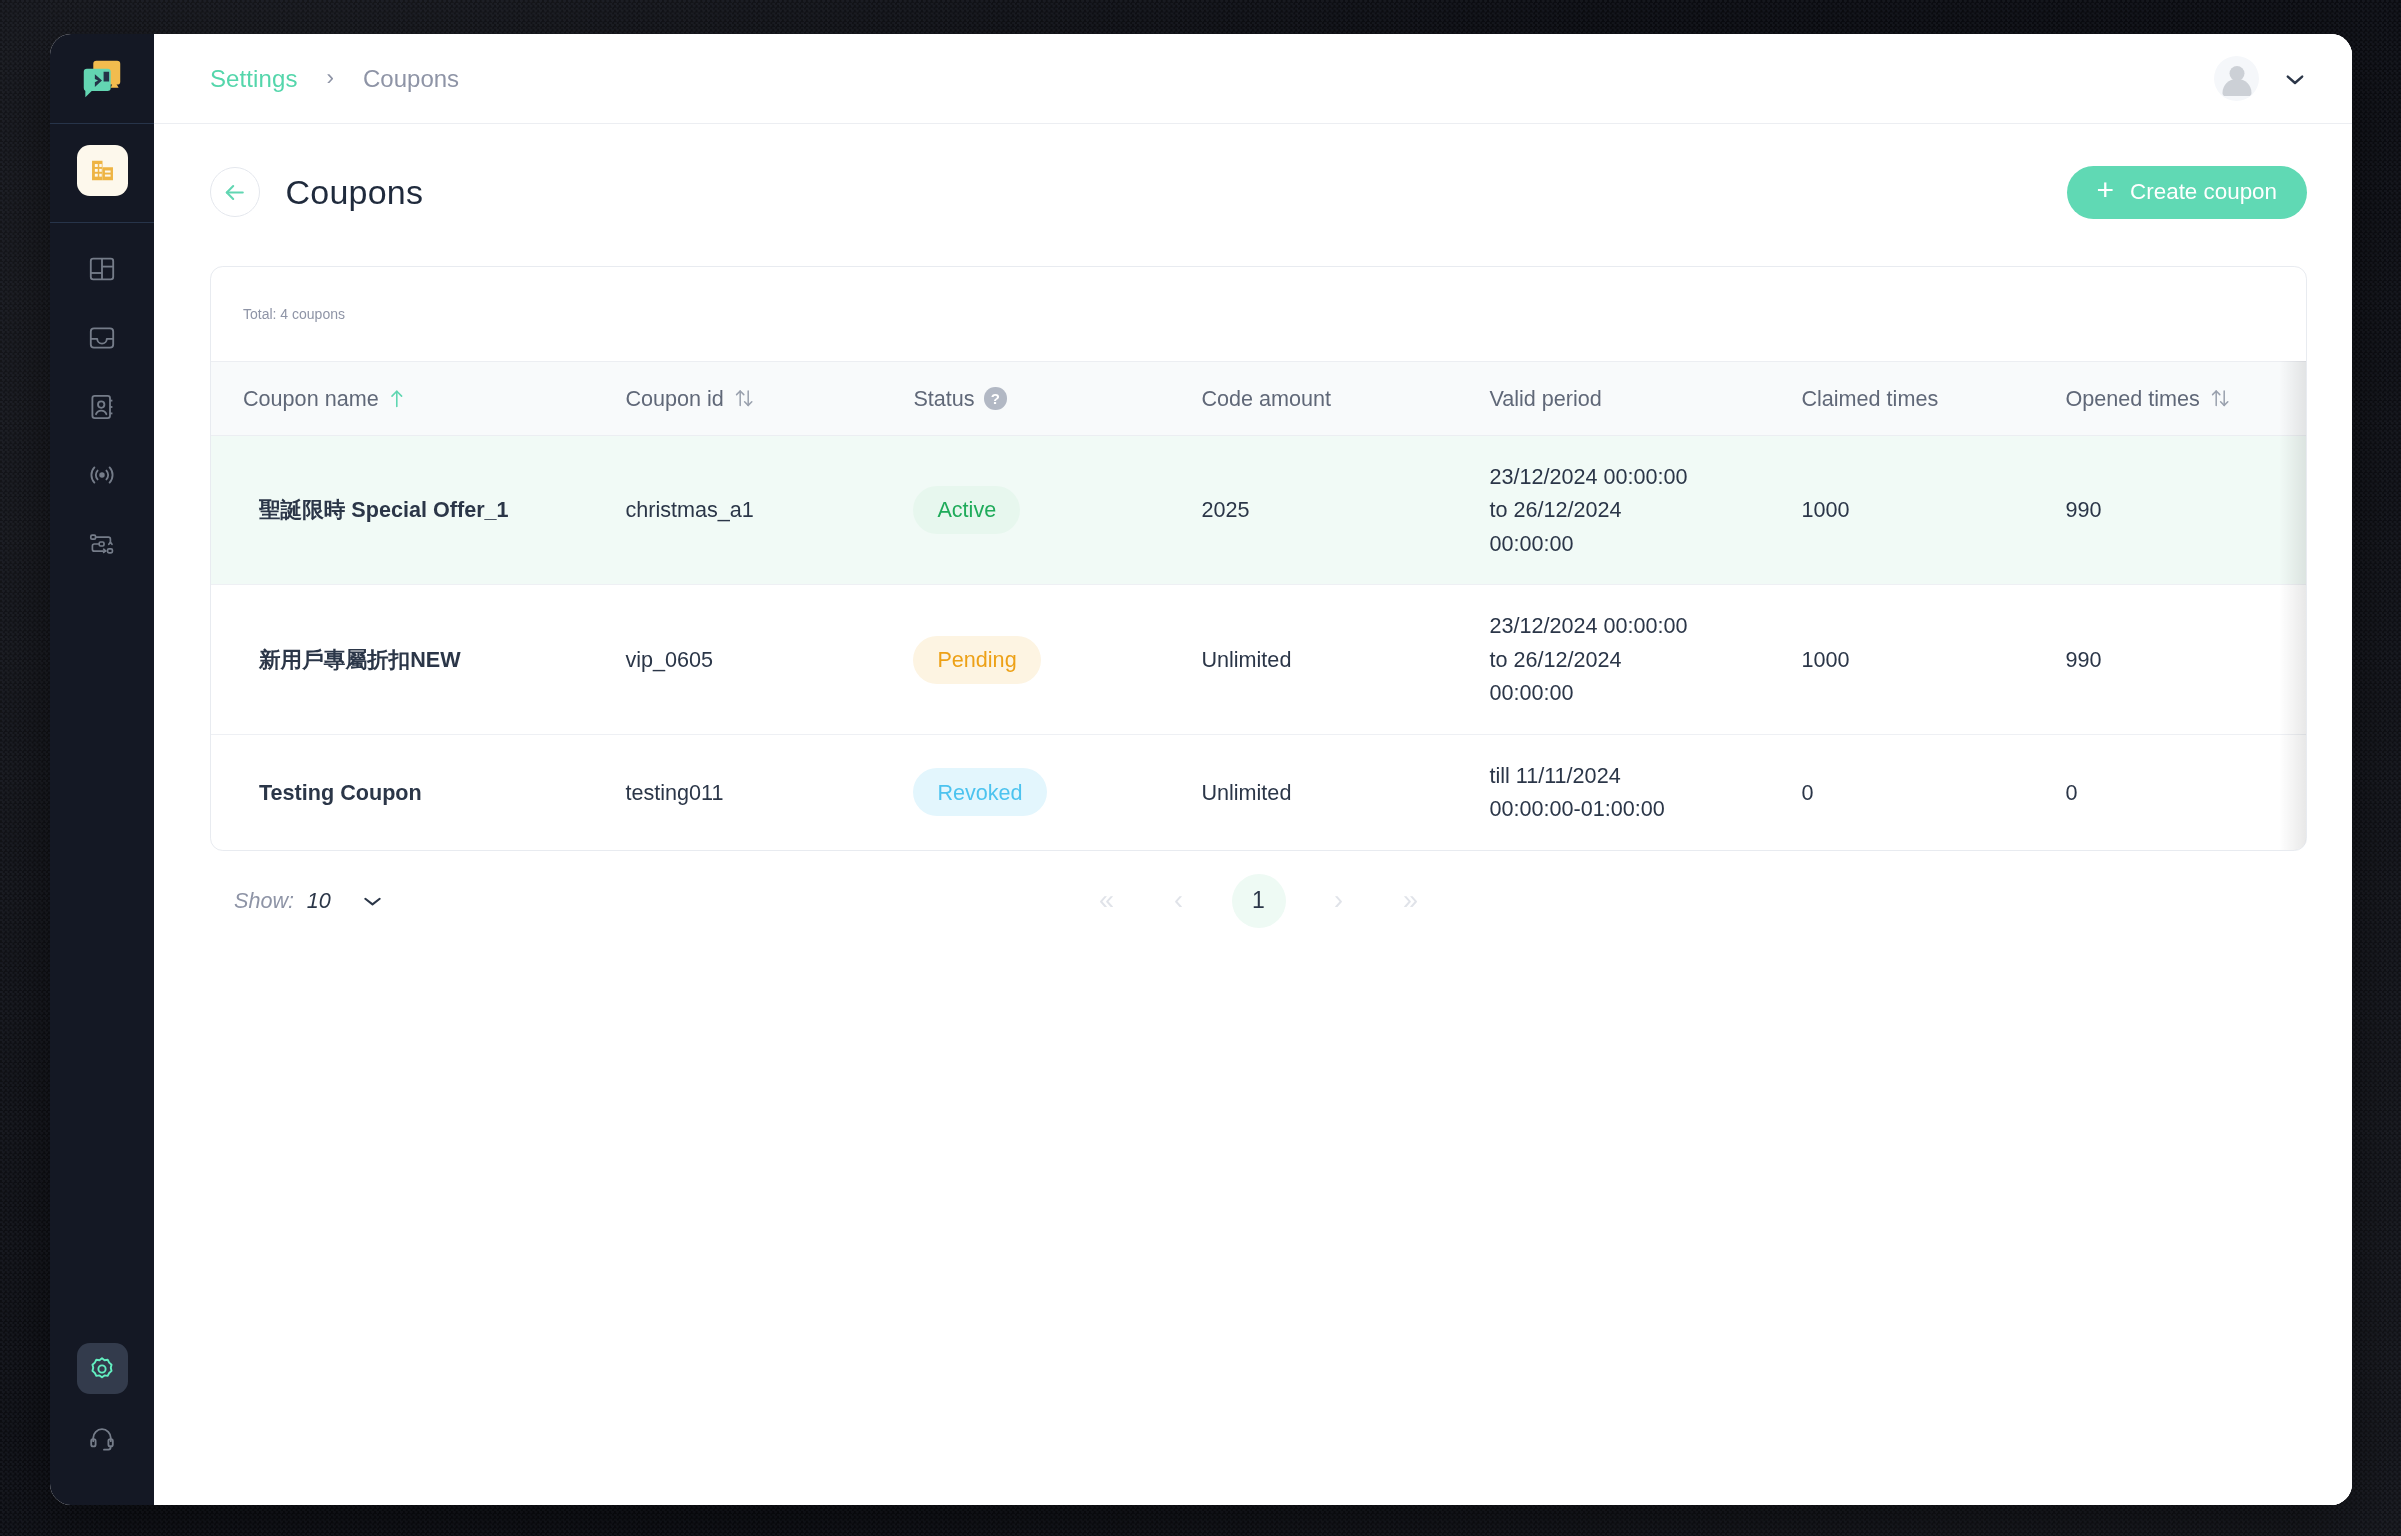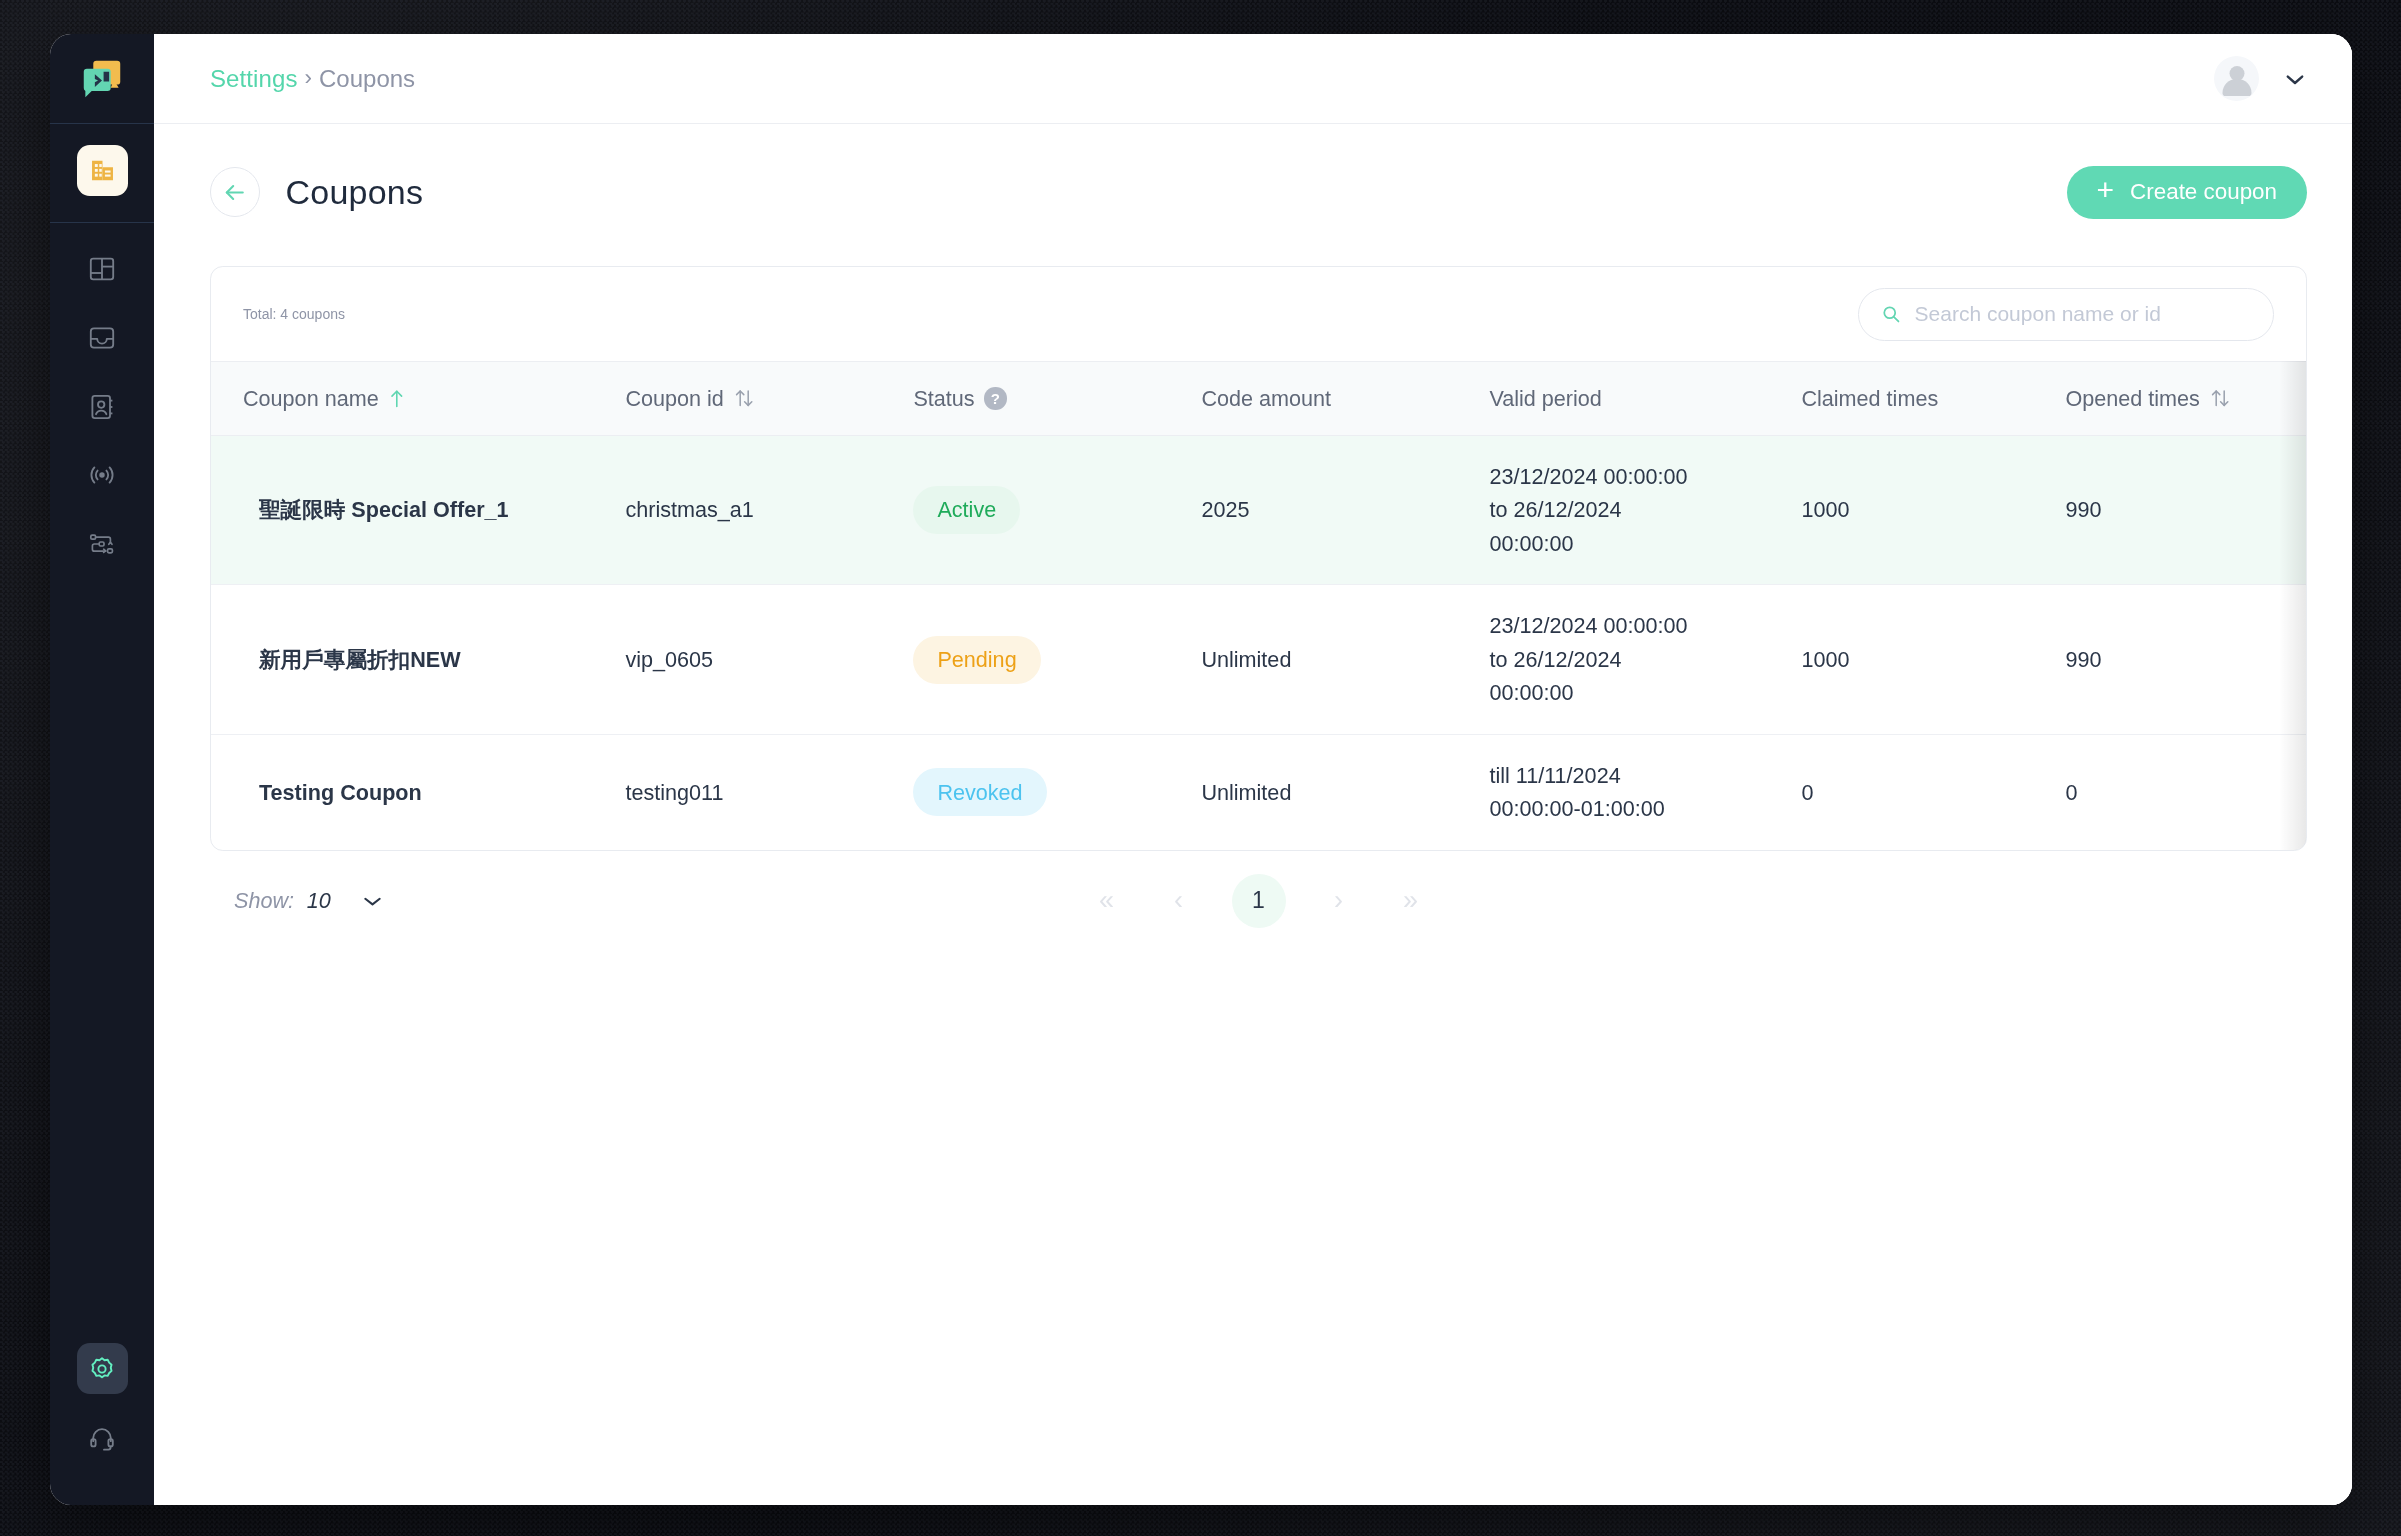--- a/index.html
+++ b/index.html
@@ -109,21 +109,21 @@
   
   #topbar {
     height: 90px;
     flex: 0 0 90px;
     border-bottom: 0.8px solid #eceef2;
     display: flex;
     align-items: center;
     padding: 0 45px 0 56px;
     background: #fff;
   }
-  #breadcrumb { display: flex; align-items: center; gap: 7px; justify-content: space-between; }
+  #breadcrumb { display: flex; align-items: center; gap: 29px; justify-content: space-between; }
   .crumb-link {
     font-size: 24px;
     color: #54d6ab;
     cursor: pointer;
     letter-spacing: 0.1px;
   }
   .crumb-sep { color: #8e94a6; font-size: 22.4px; line-height: 1; }
   .crumb-current { font-size: 24px; color: #8e94a6; }
   #topbar-right { margin-left: auto; display: flex; align-items: center; gap: 24px; }
   #avatar {
@@ -464,27 +464,20 @@
         <button id="create-coupon">
           <span class="plus-glyph">+</span>
           <span>Create coupon</span>
         </button>
       </div>
 
       <section id="table-card">
 
         <div id="card-toolbar">
           <span id="total-label">Total: 4 coupons</span>
-          <div id="search-box">
-            <svg width="22.4" height="22.4" viewBox="0 0 28 28" fill="none" stroke="#63d5b2" stroke-width="2.4" stroke-linecap="round">
-              <circle cx="12" cy="12" r="7.5"></circle>
-              <line x1="17.6" y1="17.6" x2="24" y2="24"></line>
-            </svg>
-            <input id="search-input" type="text" placeholder="Search coupon name or id" style="">
-          </div>
         </div>
 
         <div id="table-scroll">
           <table class="tbl">
             <colgroup>
               <col class="c-name">
                 <col class="c-id">
                 <col class="c-status">
                 <col class="c-amount">
               <col class="c-period">

